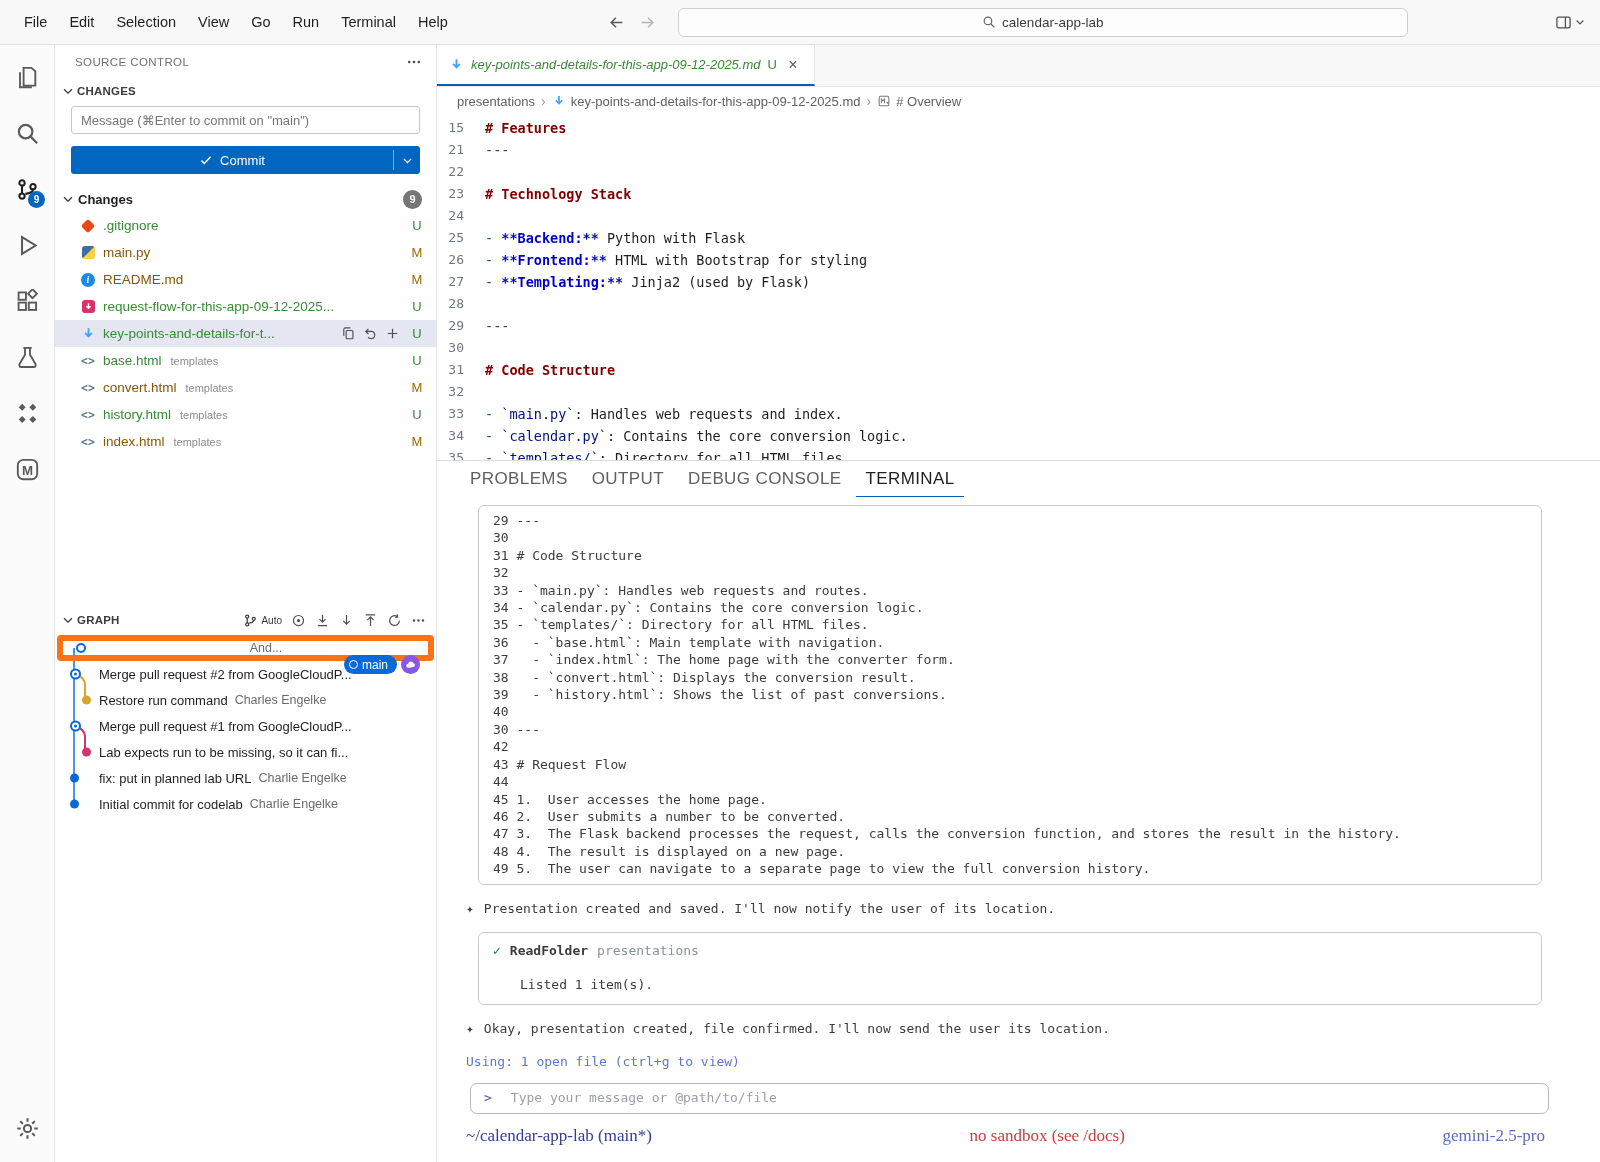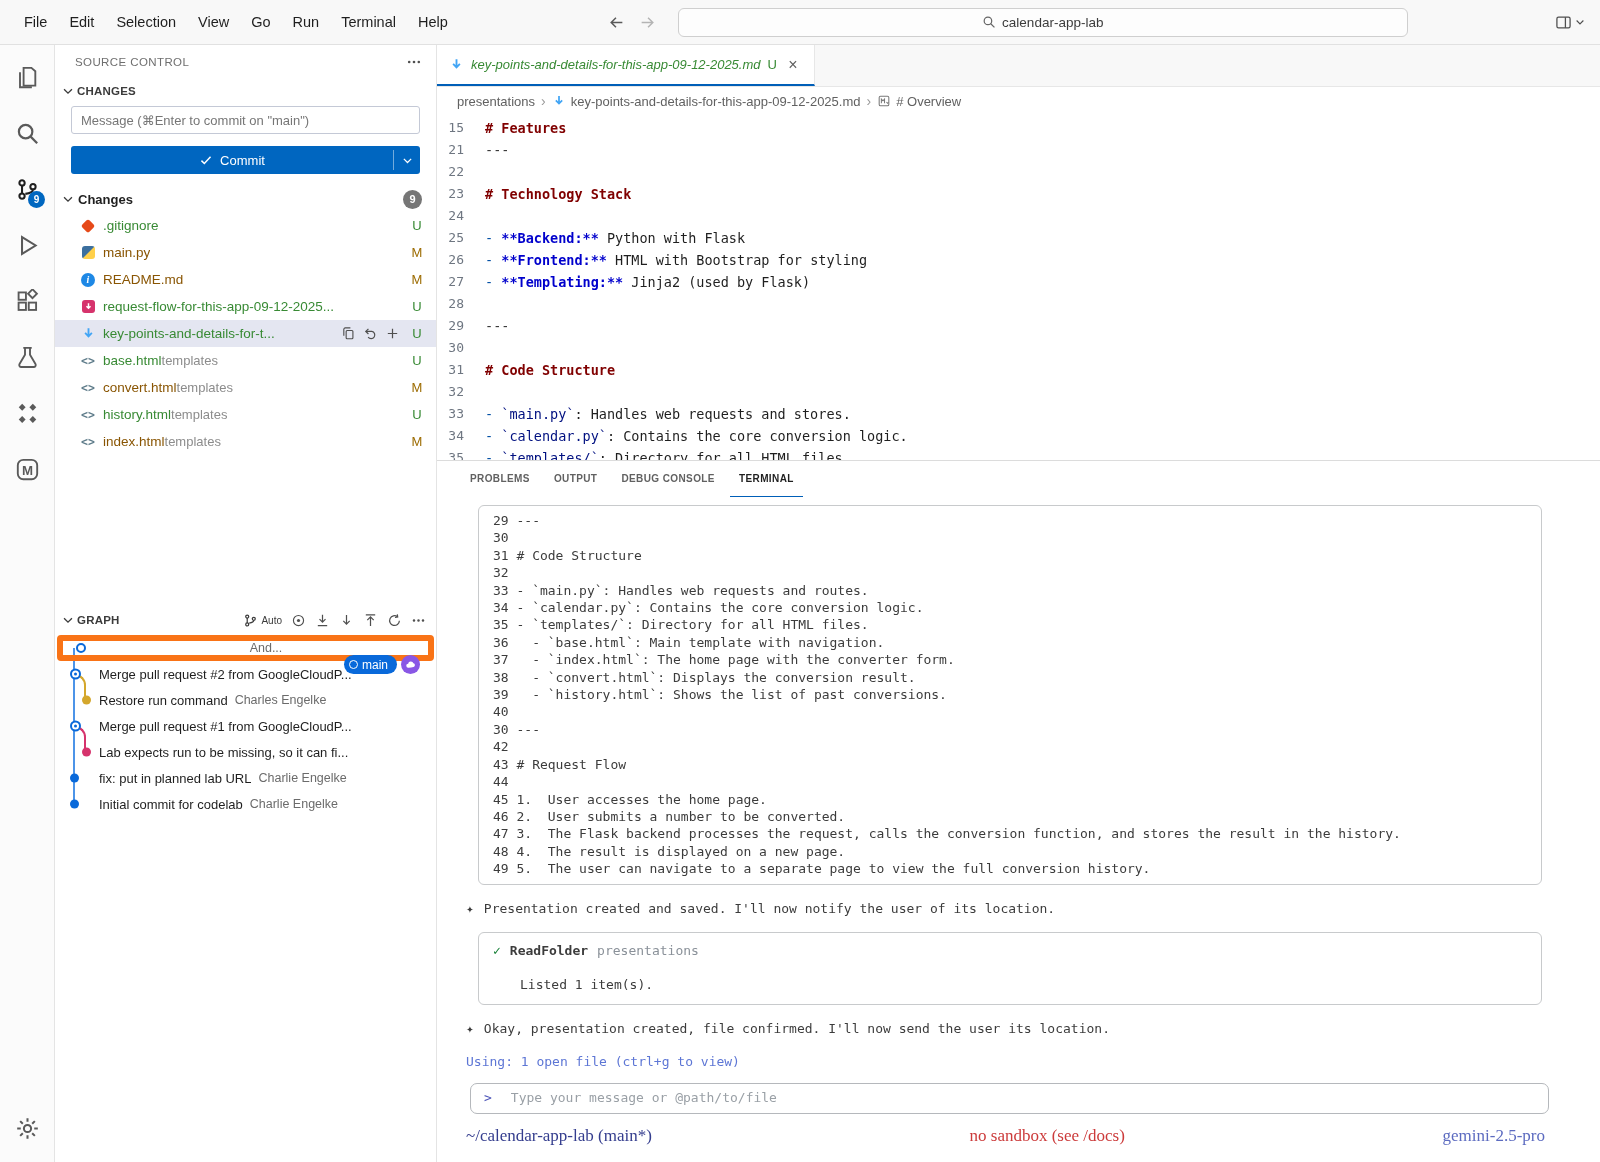--- a/index.html
+++ b/index.html
@@ -65,21 +65,21 @@
   .count-badge { margin-left:auto; min-width:19px; height:19px; border-radius:10px; background:#767676;
     color:#fff; font-size:11px; font-weight:bold; display:flex; align-items:center;
     justify-content:center; padding:0 5px; }
   .file-list { flex:none; }
   .file-row { height:27px; display:flex; align-items:center; padding:0 12px 0 25px;
     font-size:13.5px; cursor:pointer; }
   .file-row.selected { background:#e4e6f1; }
   .file-ico { width:16px; height:16px; flex:none; margin-right:7px; display:flex;
     align-items:center; justify-content:center; }
   .file-name { white-space:nowrap; overflow:hidden; text-overflow:ellipsis; }
-  .file-folder { color:#8c8c8c; font-size:13px; white-space:nowrap; }
+  .file-folder { color:#8c8c8c; font-size:11px; margin-left:9px; white-space:nowrap; }
   .file-actions { margin-left:auto; display:flex; gap:7px; color:#4f4f4f; }
   .file-actions .icon { width:15px; height:15px; }
   .file-status { margin-left:auto; width:14px; text-align:center; font-size:13px; flex:none; }
   .file-row.selected .file-status { margin-left:10px; }
   .st-U { color:#388a34; } .st-M { color:#9c6b00; }
   .name-U { color:#388a34; } .name-M { color:#895503; }
   
   .fi-py { width:13px; height:13px; border-radius:3px;
     background:linear-gradient(135deg,#3b6f9e 49%,#ffd04a 51%); }
   .fi-info { width:14px; height:14px; border-radius:50%; background:#1e88e5; color:#fff;
@@ -152,22 +152,22 @@
   .code-text { white-space:pre; }
   .md-h { color:#800000; font-weight:bold; }
   .md-b { color:#0000cc; font-weight:bold; }
   .md-list { color:#0451a5; }
   .md-code { color:#001080; }
   .md-p { color:#3b3b3b; }
 
   
   .panel { flex:1; min-height:0; border-top:1px solid #dcdcdc; display:flex; flex-direction:column; }
   .panel-tabs { height:36px; flex:none; display:flex; align-items:stretch; gap:6px; padding-left:24px; }
-  .panel-tab { display:flex; align-items:center; padding:0 9px; font-size:10px; letter-spacing:.4px;
-    color:#616161; border-bottom:1.5px solid transparent; cursor:pointer;font-weight:bold; }
+  .panel-tab { display:flex; align-items:center; padding:0 9px; font-size:17px; letter-spacing:.4px;
+    color:#616161; border-bottom:1.5px solid transparent; cursor:pointer; }
   .panel-tab.active { color:#1f1f1f; border-bottom-color:#005fb8; }
   .terminal { flex:1; min-height:0; overflow:hidden; padding:8px 0 0 24px;
     font-family:"DejaVu Sans Mono",monospace; font-size:13px; line-height:17.4px; color:#3c3c3c; }
   .t-box { border:1px solid #c8cacc; border-radius:6px; margin-left:17px; width:calc(100% - 75px); }
   .file-box { padding:6px 0 6px 14px; }
   .t-line { white-space:pre; }
   .t-msg { margin:15px 0 0 5px; display:flex; }
   .t-star { flex:none; margin-right:10px; color:#3b3b3b; }
   .tool-box { margin-top:15px; padding:9px 0 10px 14px; }
   .tool-head { display:flex; gap:0; }
@@ -659,21 +659,21 @@
           <div class="code-line">
             <span class="line-num">31</span>
             <span class="code-text"><span class="md-h"># Code Structure</span></span>
           </div>
           <div class="code-line">
             <span class="line-num">32</span>
             <span class="code-text"></span>
           </div>
           <div class="code-line">
             <span class="line-num">33</span>
-            <span class="code-text"><span class="md-list">- </span><span class="md-code">`main.py`</span><span>: Handles web requests and stores.</span></span>
+            <span class="code-text"><span class="md-list">- </span><span class="md-code">`main.py`</span><span>: Handles web requests and index.</span></span>
           </div>
           <div class="code-line">
             <span class="line-num">34</span>
             <span class="code-text"><span class="md-list">- </span><span class="md-code">`calendar.py`</span><span>: Contains the core conversion logic.</span></span>
           </div>
           <div class="code-line">
             <span class="line-num">35</span>
             <span class="code-text"><span class="md-list">- </span><span class="md-code">`templates/`</span><span>: Directory for all HTML files.</span></span>
           </div>
         </div>

